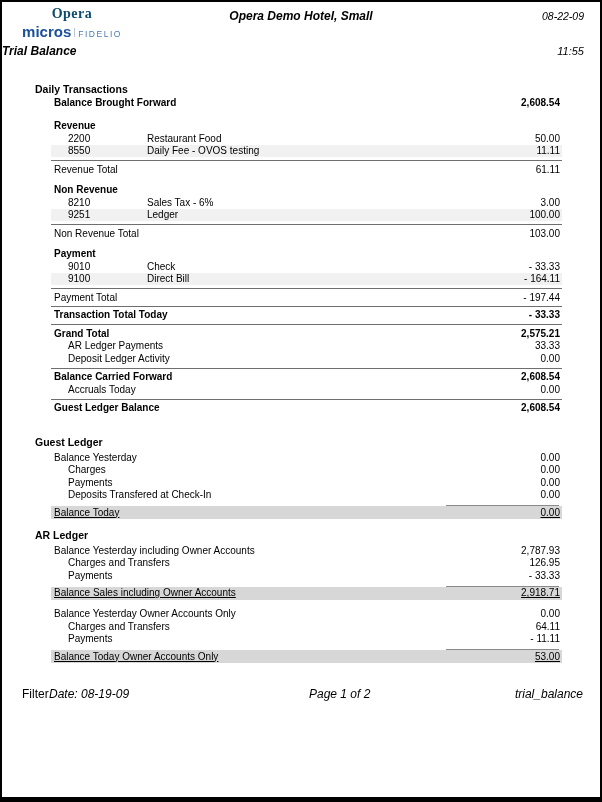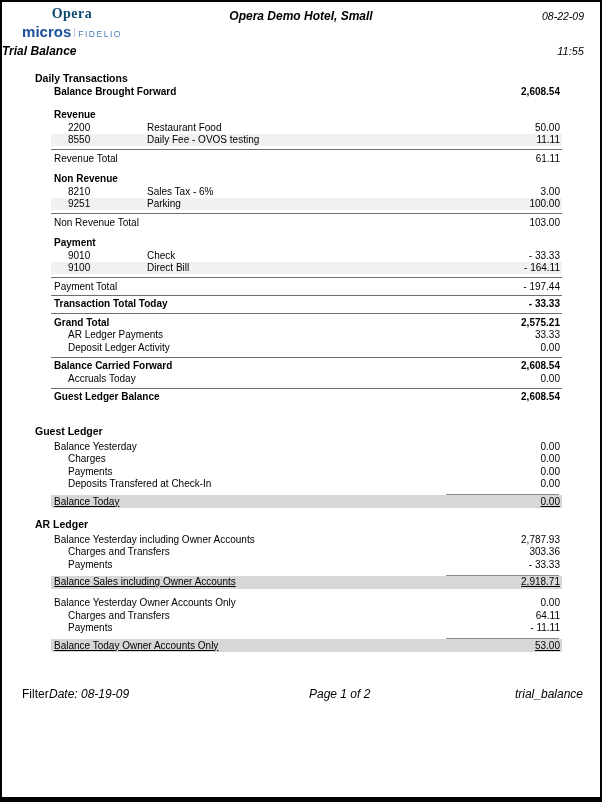--- a/index.html
+++ b/index.html
@@ -34,21 +34,21 @@
   .row .val { margin-left: auto; text-align: right; padding-right: 2px; white-space: nowrap; }
   .i1 { padding-left: 3px; }
   .i2 { padding-left: 17px; }
   .code { width: 79px; }
   .bold { font-weight: bold; }
   .shade { background: #f1f1f1; }
   .bar { background: #d7d7d7; height: 13px; text-decoration: underline; }
   .hr { border-top: 1px solid #6e6e6e; margin: 3px 0 2px 49px; width: 511px; }
   .shortwrap { margin-left: 49px; width: 511px; margin-top: 4px; }
   .shortline { margin-left: auto; margin-right: 3px; width: 113px; border-top: 1px solid #8a8a8a; } .gap8 { height: 8px; } .gap10 { height: 10px; } .gap11 { height: 11px; } .gap22 { height: 22px; }
-  .mt2 { margin-top: 2px; } .mt4 { margin-top: 4px; }
+  .mt2 { margin-top: 2px; } .mt4 { margin-top: 15px; }
   
   .footer { position: absolute; top: 685px; left: 0; width: 100%; font-size: 12px; height: 14px; }
   .ft-filter { position: absolute; left: 20px; top: 0; }
   .ft-date { position: absolute; left: 47px; top: 0; font-style: italic; }
   .ft-page { position: absolute; left: 307px; top: 0; font-style: italic; }
   .ft-report { position: absolute; right: 17px; top: 0; font-style: italic; }
 </style>
 </head>
 <body>
 
@@ -109,21 +109,21 @@
       <div class="row i1 bold">
           <span>Non Revenue</span>
         </div>
       <div class="row i2">
         <span class="code">8210</span>
         <span>Sales Tax - 6%</span>
         <span class="val">3.00</span>
       </div>
       <div class="row i2 shade">
         <span class="code">9251</span>
-        <span>Parking</span>
+        <span>Ledger</span>
         <span class="val">100.00</span>
       </div>
     </div>
     <div class="hr"></div>
     <div class="rowwrap">
       <div class="row i1">
         <span>Non Revenue Total</span>
         <span class="val">103.00</span>
       </div>
     </div>
@@ -231,21 +231,21 @@
     <div class="gap10"></div>
 
     <div class="sec-title">AR Ledger</div>
     <div class="rowwrap mt2">
       <div class="row i1">
         <span>Balance Yesterday including Owner Accounts</span>
         <span class="val">2,787.93</span>
       </div>
       <div class="row i2">
         <span>Charges and Transfers</span>
-        <span class="val">303.36</span>
+        <span class="val">126.95</span>
       </div>
       <div class="row i2">
         <span>Payments</span>
         <span class="val">- 33.33</span>
       </div>
     </div>
     <div class="shortwrap">
         <div class="shortline"></div>
       </div>
     <div class="rowwrap bar">

